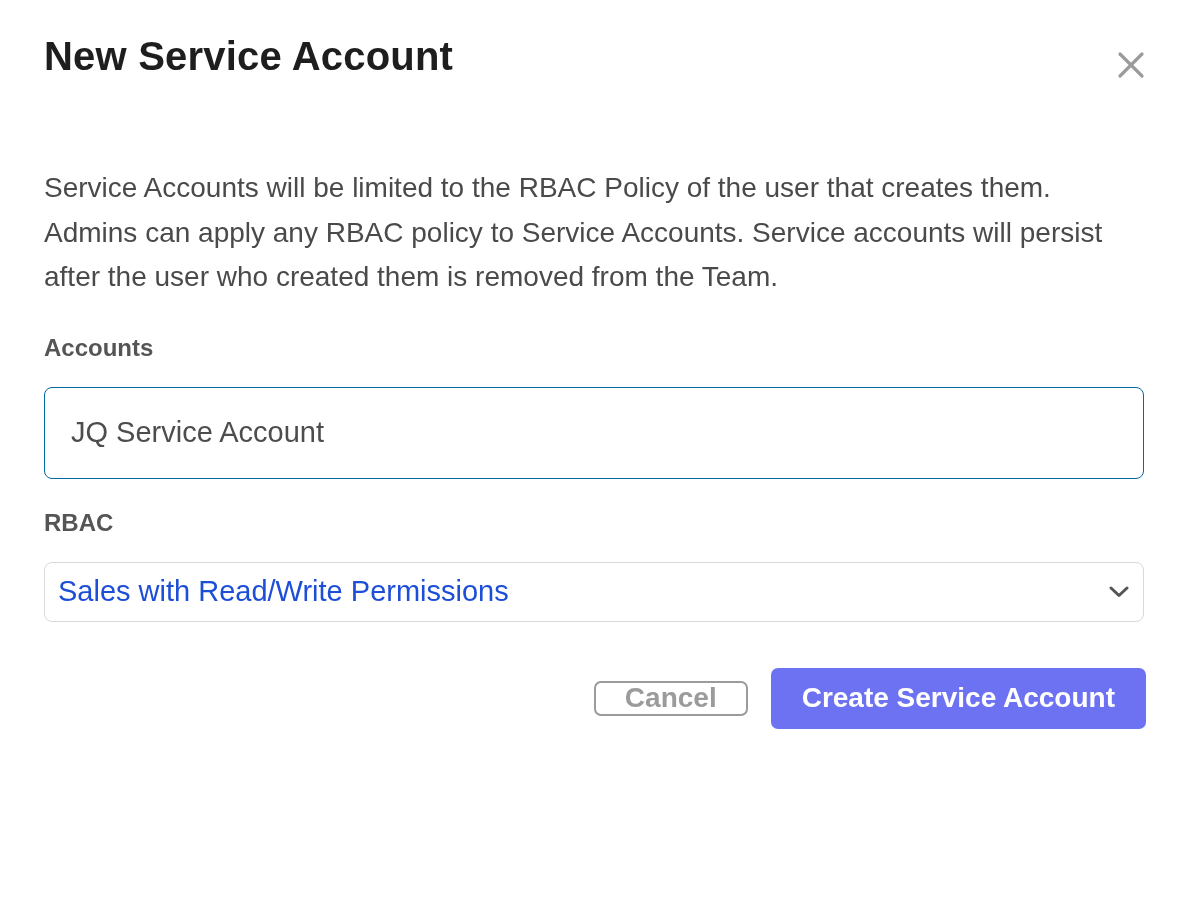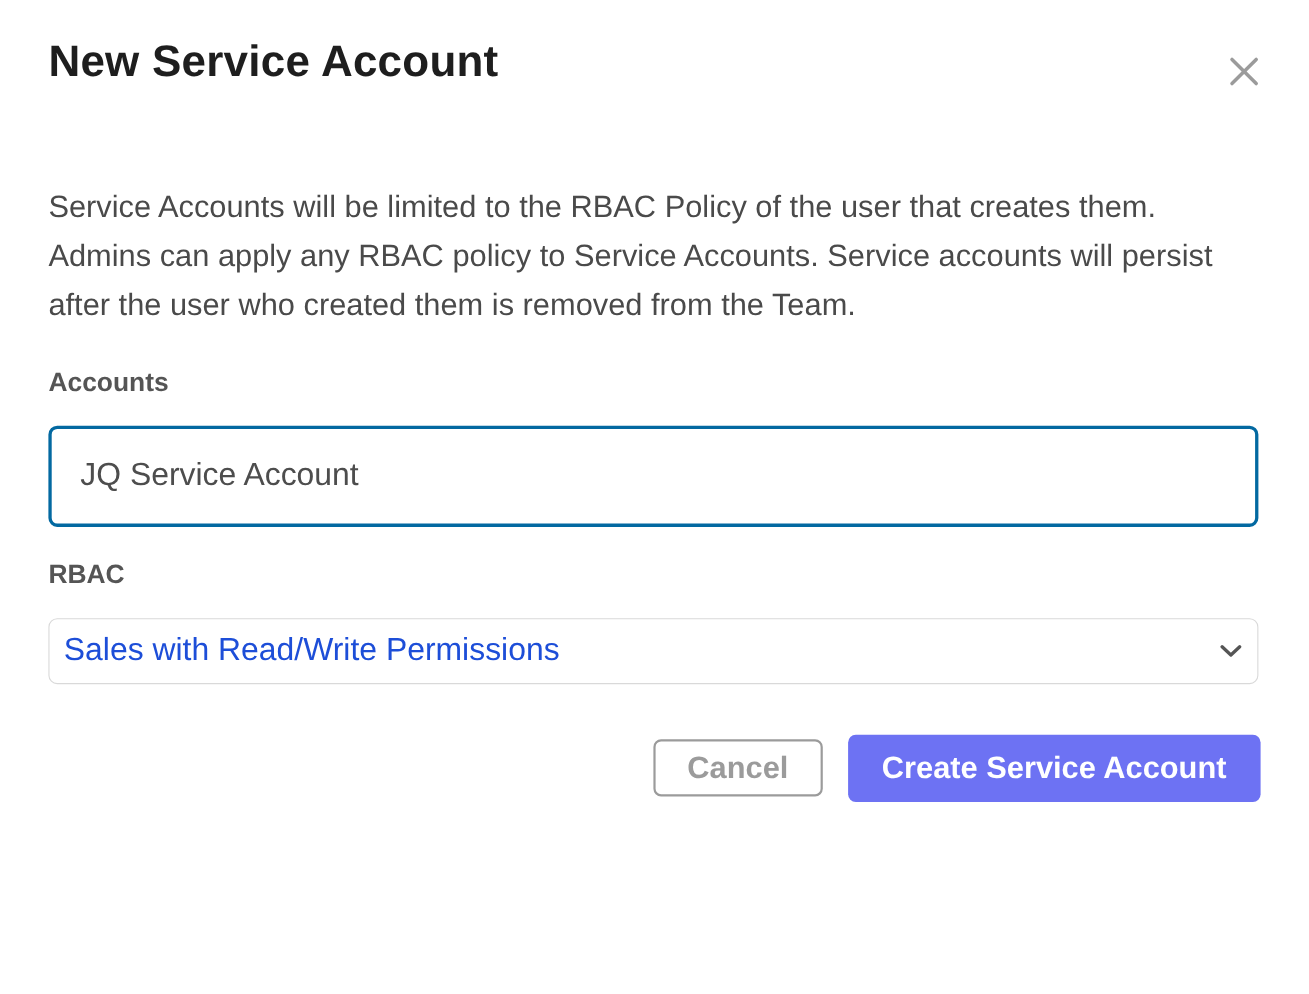--- a/index.html
+++ b/index.html
@@ -49,21 +49,21 @@
     margin-top: 34px;
     font-size: 24px;
     font-weight: 700;
     color: #555555;
   }
   .text-input {
     display: block;
     margin-top: 25px;
     width: 1100px;
     height: 92px;
-    border: 3px solid #0369a1;
+    border: 1px solid #0369a1;
     border-radius: 8px;
     padding: 0 26px;
     font-family: "Liberation Sans", sans-serif;
     font-size: 29px;
     color: #4d4d4d;
     background: #ffffff;
     outline: none;
   }
   .field-label.rbac { margin-top: 30px; }
   .select-box {
@@ -125,21 +125,21 @@
     font-family: "Liberation Sans", sans-serif;
     font-weight: 700;
     font-size: 28px;
     border-radius: 7px;
     cursor: pointer;
     display: inline-flex;
     align-items: center;
     justify-content: center;
   }
   .btn-cancel {
-    height: 52px;
+    height: 35px;
     padding: 0 29px;
     background: #ffffff;
     border: 2px solid #9b9b9b;
     color: #9b9b9b;
   }
   .btn-create {
     height: 61px;
     padding: 0 31px;
     background: #6d72f3;
     border: none;

